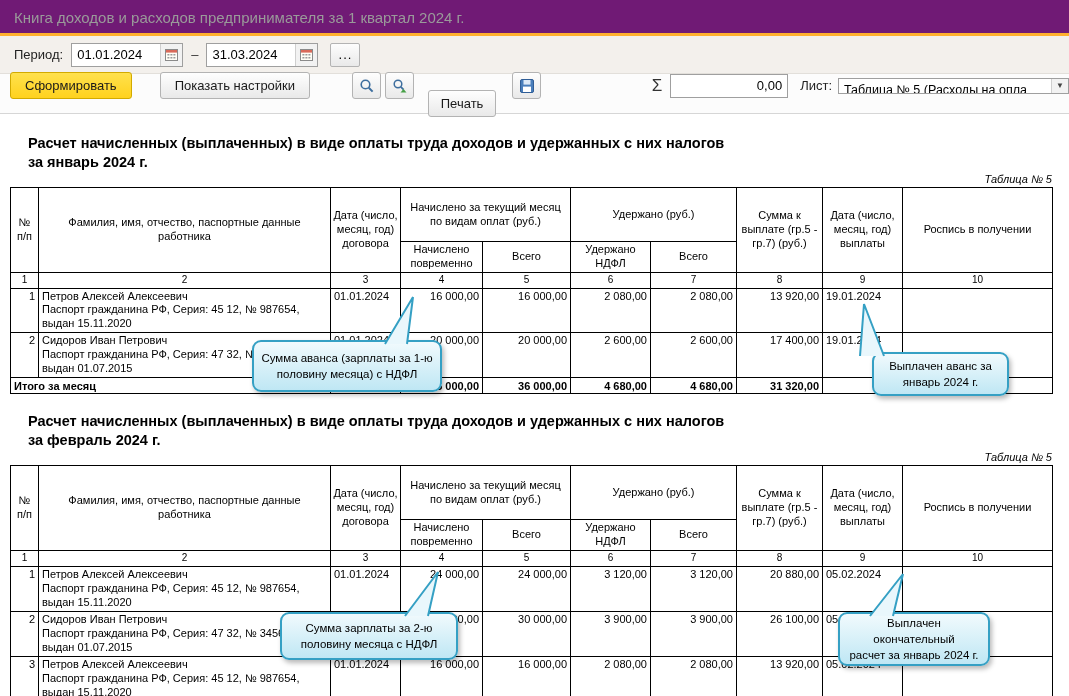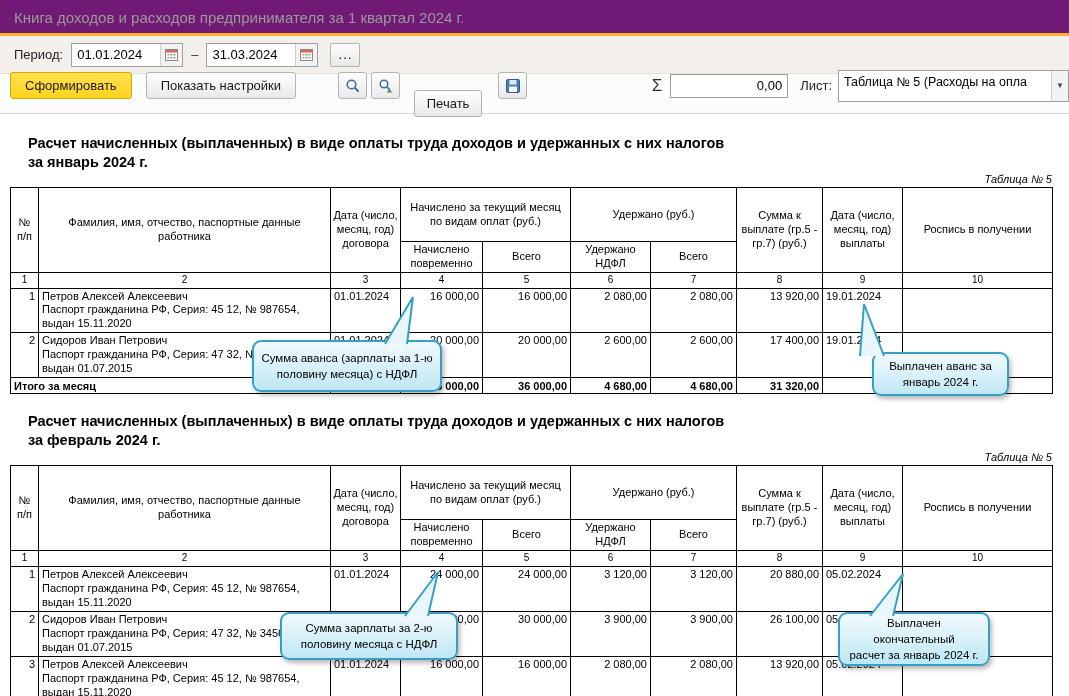--- a/index.html
+++ b/index.html
@@ -27,21 +27,21 @@
     display:flex; align-items:center; padding:0 0 16px 10px; font-size:13px; }
   .btn { height:27px; padding:0 14px; font-size:13px; color:#1a1a1a;
     background:linear-gradient(#fefefe,#e9e9e9); border:1px solid #b3b3b3; border-radius:3px;
     display:inline-flex; align-items:center; justify-content:center; white-space:nowrap; }
   .btn-yellow { background:linear-gradient(#ffe14d,#ffd21e); border-color:#d2aa00; }
   .icon-btn { width:29px; padding:0; }
   .sigma { font-size:17px; color:#333; margin-left:8px; }
   .sum-field { margin-left:8px; width:118px; height:24px; border:1px solid #9f9f9f; background:#fff;
     font-size:13px; text-align:right; padding:0 5px; font-family:inherit; outline:none; }
   .sheet-label { margin-left:12px; color:#222; }
-  .sheet-select { margin-left:6px; width:231px; height:32px; border:1px solid #9f9f9f; background:#fff;
+  .sheet-select { margin-left:6px; width:231px; height:16px; border:1px solid #9f9f9f; background:#fff;
     display:flex; align-items:stretch; overflow:hidden; }
   .sheet-select .txt { flex:1; font-size:12.5px; padding:4px 2px 0 5px; white-space:nowrap; overflow:hidden; }
   .dd-btn { width:17px; display:flex; align-items:center; justify-content:center;
     border-left:1px solid #cfcfcf; background:#f2f2f2; font-size:8px; color:#444; }
   .tspacer { flex:1; }
 
   
   .report { background:#fff; }
   .section { }
   .sec1 { margin-top:20px; }
@@ -123,21 +123,21 @@
             <rect x="8.4" y="9" width="2" height="1.5"></rect>
         </g>
       </svg>
     </span>
   </div>
   <button class="more-btn">...</button>
 </div>
 
 <div class="toolbar">
   <button class="btn btn-yellow">Сформировать</button>
-  <button class="btn" style="margin-left:14px;">Показать настройки</button>
+  <button class="btn" style="margin-left:28px;">Показать настройки</button>
 
   <button class="btn icon-btn" style="margin-left:42px;">
     <svg width="16" height="16" viewBox="0 0 16 16">
       <circle cx="6.5" cy="6.5" r="4.3" fill="none" stroke="#3d6e9e" stroke-width="1.6"></circle>
       <line x1="9.8" y1="9.8" x2="13.6" y2="13.6" stroke="#3d6e9e" stroke-width="2"></line>
     </svg>
   </button>
   <button class="btn icon-btn" style="margin-left:4px;">
     <svg width="16" height="16" viewBox="0 0 16 16">
       <circle cx="6" cy="6" r="3.8" fill="none" stroke="#3d6e9e" stroke-width="1.5"></circle>

